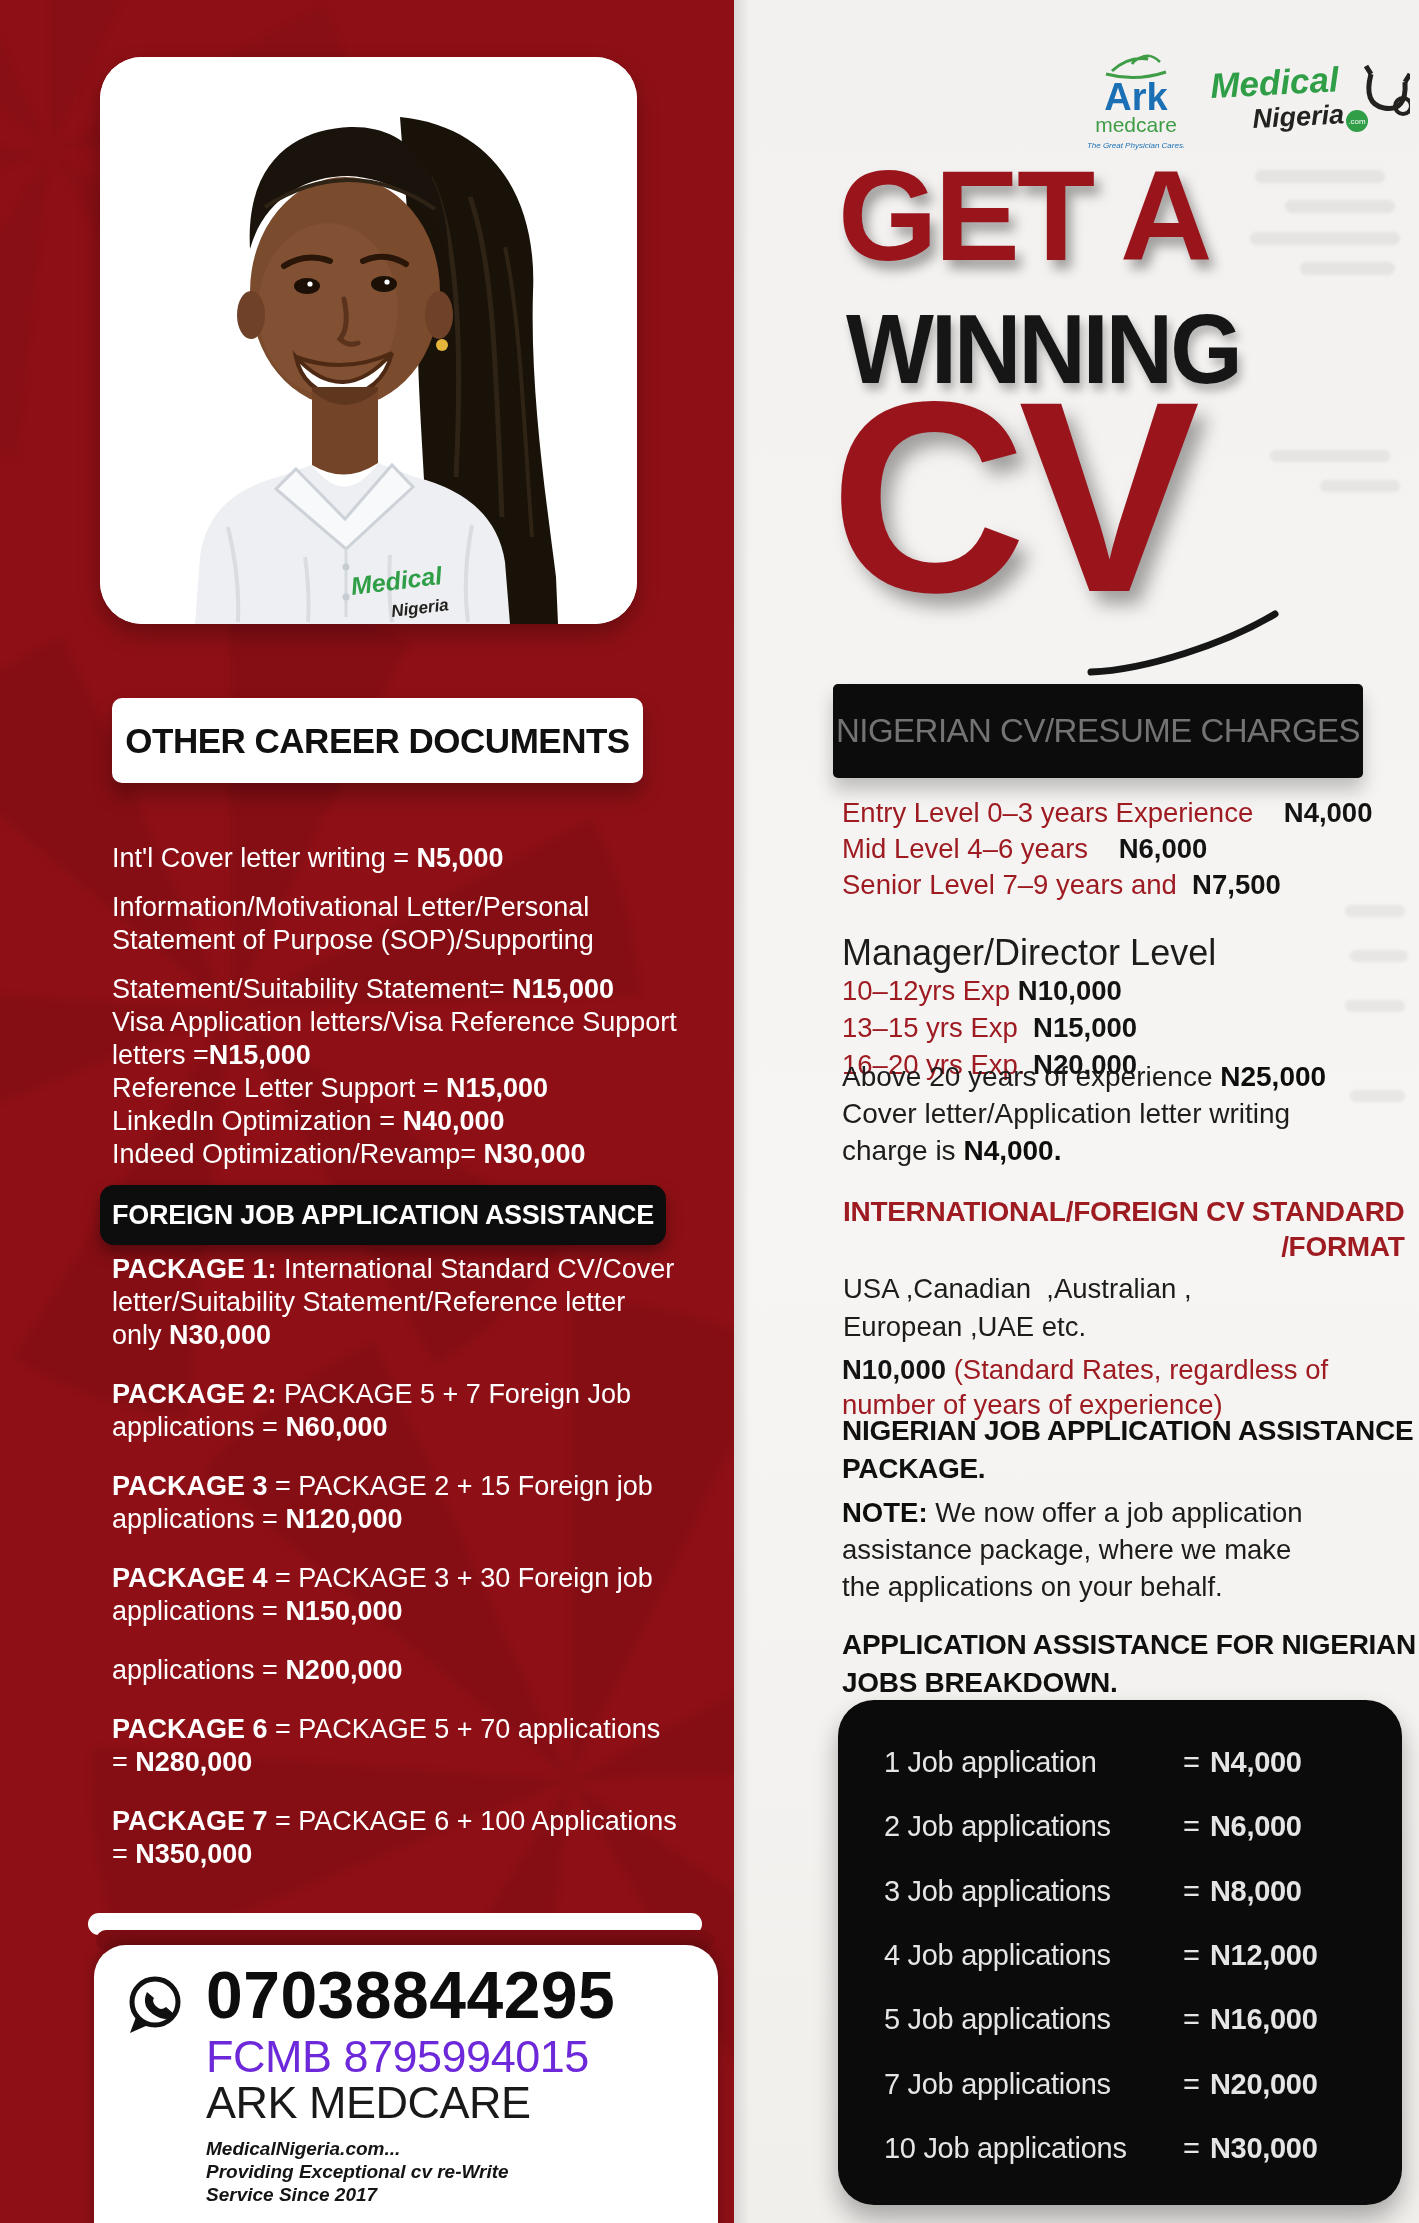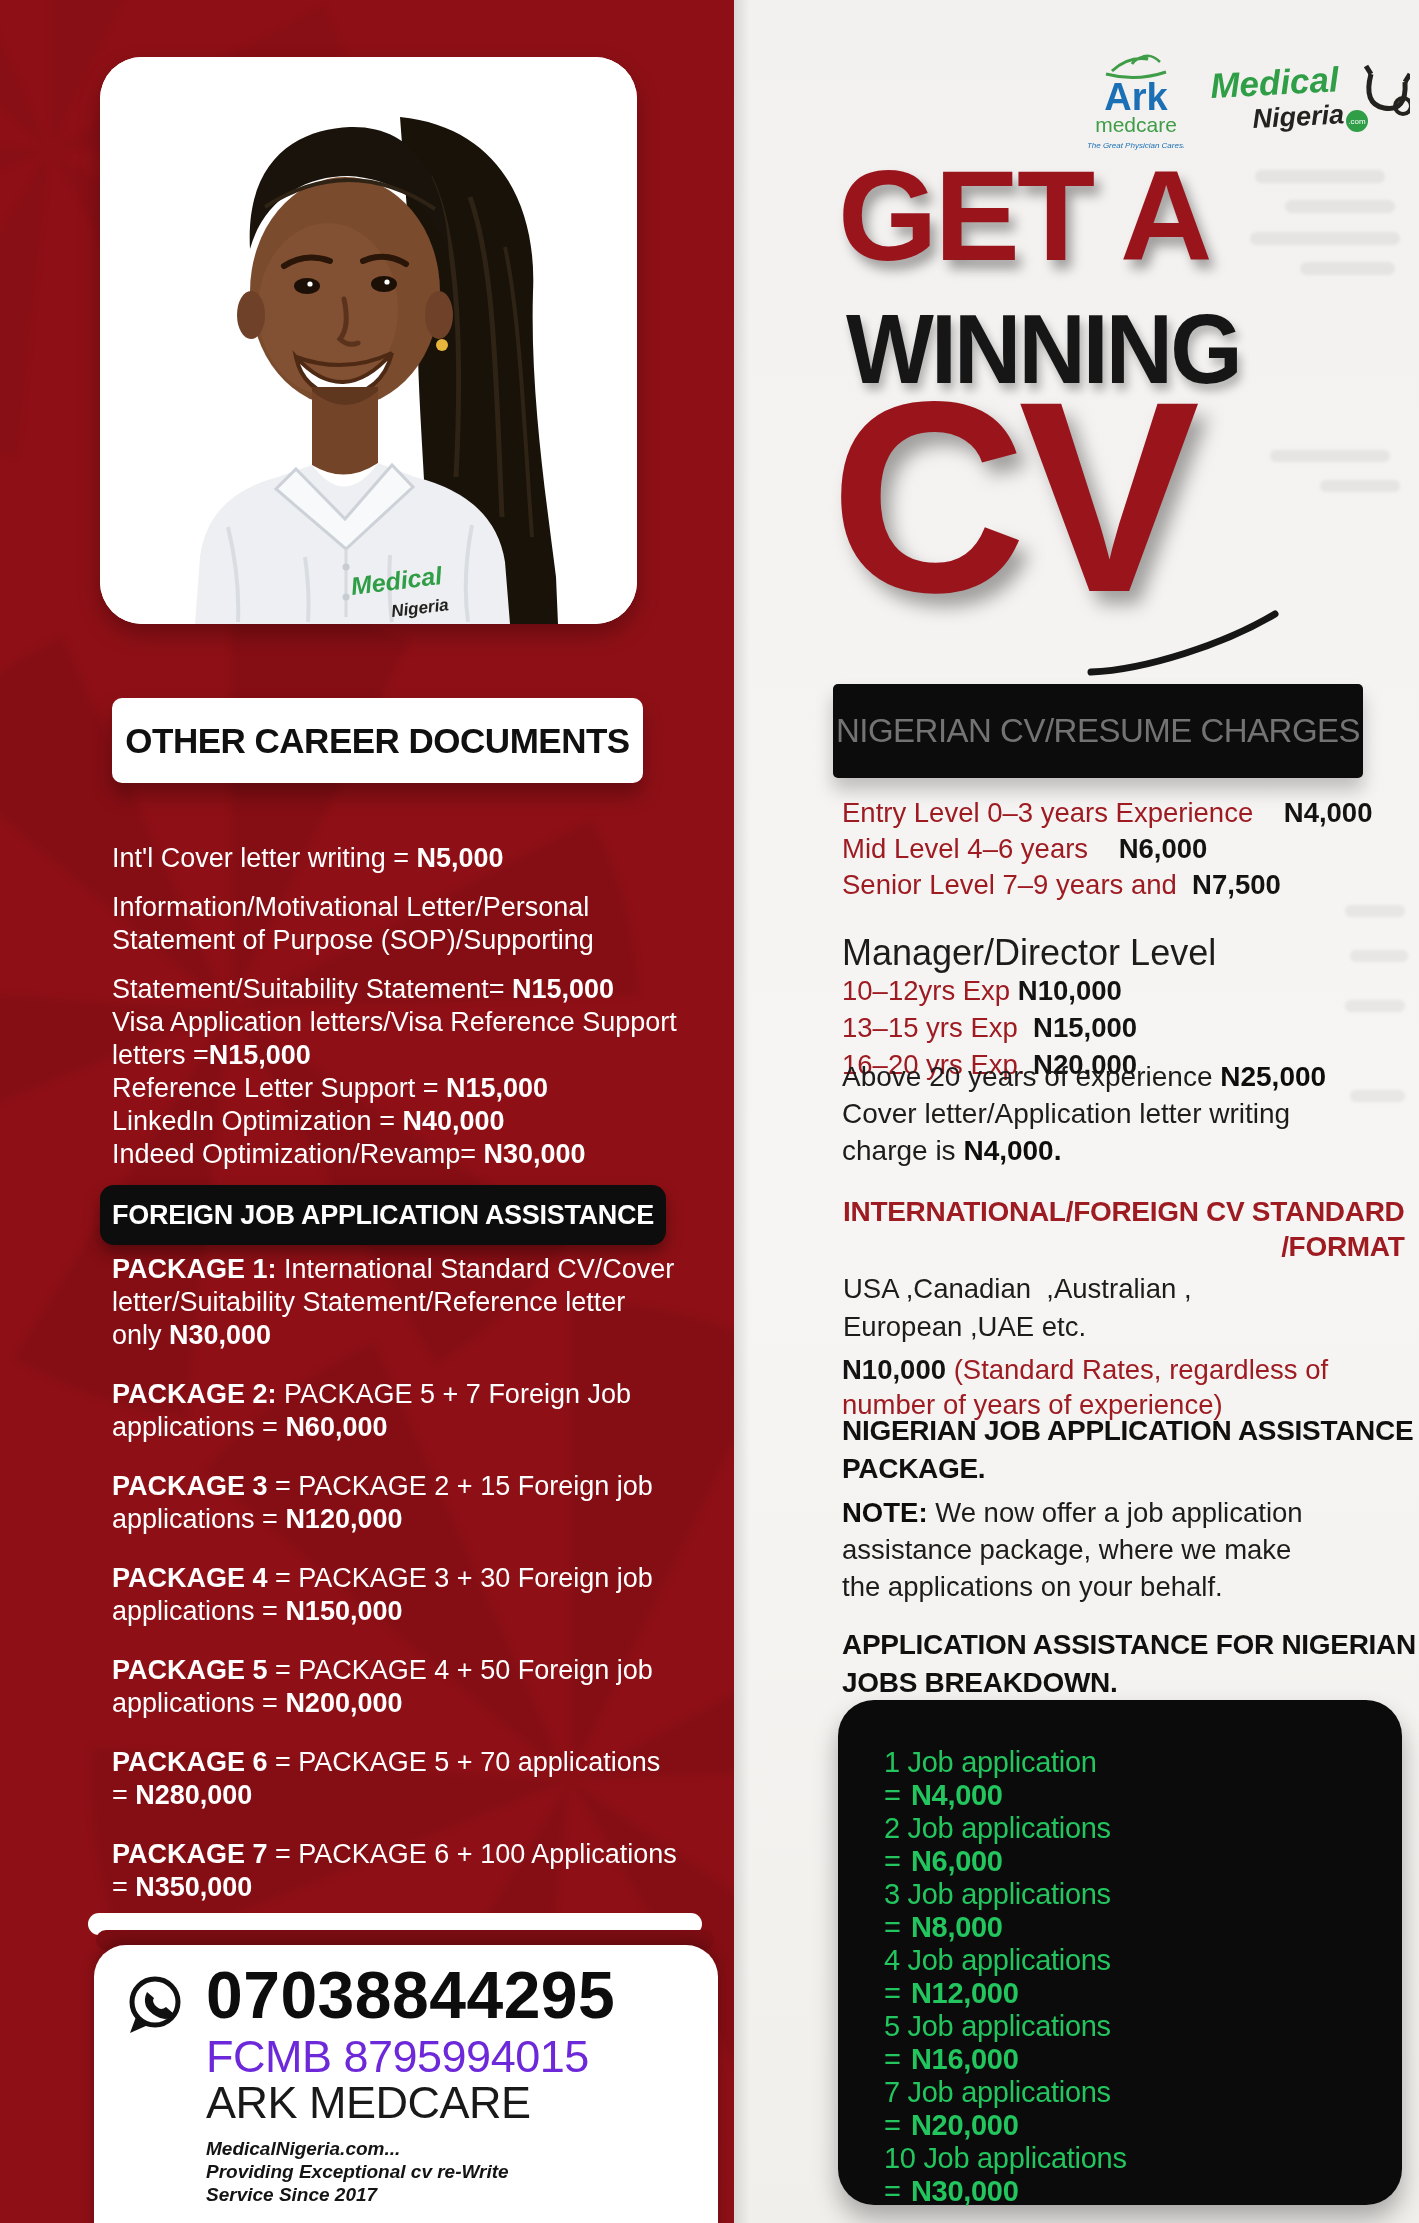--- a/index.html
+++ b/index.html
@@ -72,21 +72,21 @@
   .intl-body{position:absolute;left:843px;top:1270px;font-size:27.5px;line-height:38px;}
   .intl-price{position:absolute;left:842px;top:1352px;font-size:27.5px;line-height:35px;}
   .assist-title{position:absolute;left:842px;top:1412px;font-size:28px;line-height:38px;letter-spacing:-.3px;}
   .assist-title .seg{color:#101010;font-weight:800;}
   .note-block{position:absolute;left:842px;top:1494px;font-size:27.5px;line-height:37px;}
   .breakdown-title{position:absolute;left:842px;top:1626px;font-size:28px;line-height:38px;letter-spacing:-.3px;}
   .breakdown-title .seg{color:#101010;font-weight:800;}
   .jobs-table{position:absolute;left:838px;top:1700px;width:564px;height:505px;background:#0b0b0b;border-radius:36px;
     box-sizing:border-box;padding:46px 34px 40px 46px;display:flex;flex-direction:column;justify-content:space-between;
     box-shadow:0 14px 24px rgba(0,0,0,.30);}
-  .jrow{display:flex;color:#22c55e;font-size:29px;flex-direction:column;}
+  .jrow{display:flex;color:#e5e5e5;font-size:29px;}
   .jrow .lbl{flex:1;font-weight:400;letter-spacing:-.3px;}
   .jrow .right{width:185px;display:flex;align-items:center;}
   .jrow .eq{font-weight:400;margin-right:10px;}
   .jrow .prc{font-weight:800;letter-spacing:-.3px;}
 </style>
 </head>
 <body>
 
 <div class="canvas">
 
@@ -164,21 +164,20 @@
       </div>
       <div class="para">
         <div class="tl"><span class="seg b">PACKAGE 3</span><span class="seg"> = PACKAGE 2 + 15 Foreign job</span></div>
         <div class="tl"><span class="seg">applications = </span><span class="seg b">N120,000</span></div>
       </div>
       <div class="para">
         <div class="tl"><span class="seg b">PACKAGE 4</span><span class="seg"> = PACKAGE 3 + 30 Foreign job</span></div>
         <div class="tl"><span class="seg">applications = </span><span class="seg b">N150,000</span></div>
       </div>
       <div class="para">
-        <div class="tl"><span class="seg b">PACKAGE 5</span><span class="seg"> = PACKAGE 4 + 50 Foreign job</span></div>
         <div class="tl"><span class="seg">applications = </span><span class="seg b">N200,000</span></div>
       </div>
       <div class="para">
         <div class="tl"><span class="seg b">PACKAGE 6</span><span class="seg"> = PACKAGE 5 + 70 applications</span></div>
         <div class="tl"><span class="seg">= </span><span class="seg b">N280,000</span></div>
       </div>
       <div class="para">
         <div class="tl"><span class="seg b">PACKAGE 7</span><span class="seg"> = PACKAGE 6 + 100 Applications</span></div>
         <div class="tl"><span class="seg">= </span><span class="seg b">N350,000</span></div>
       </div>

